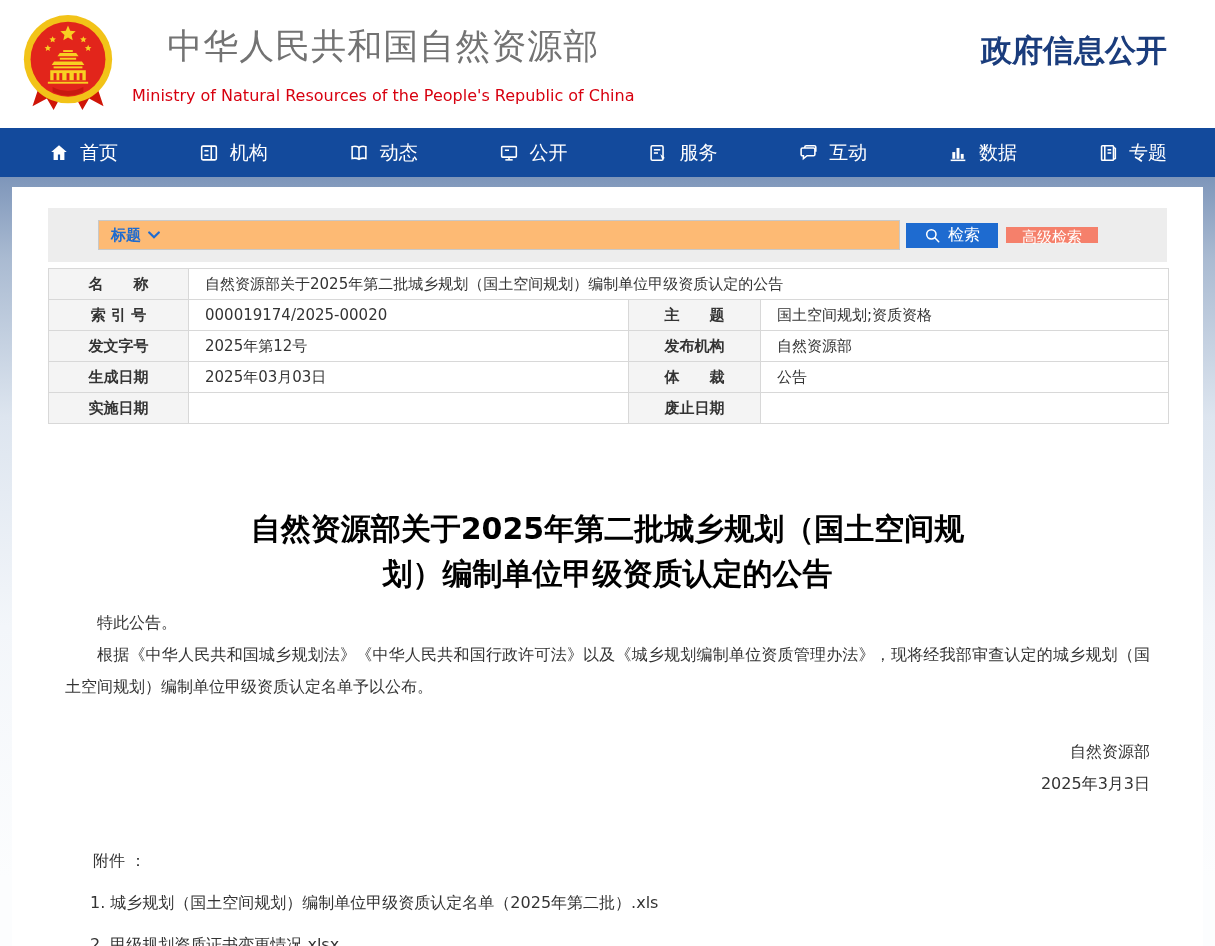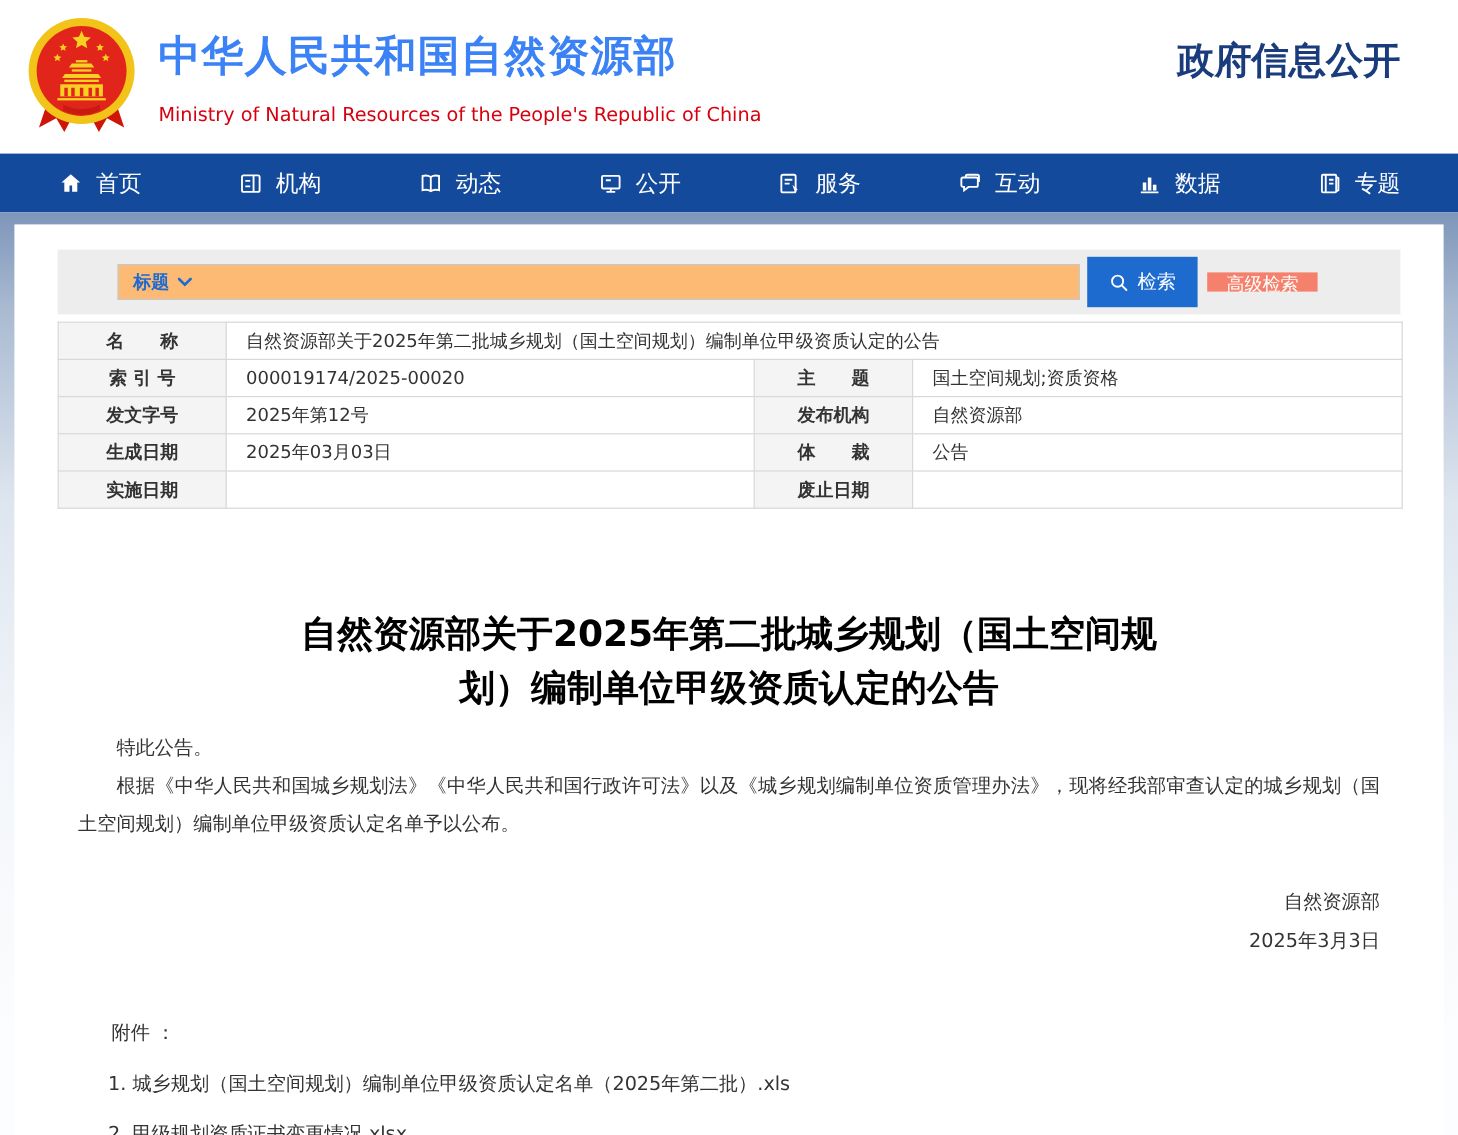--- a/index.html
+++ b/index.html
@@ -11,21 +11,21 @@
   }
   
   .site-header{
     height:128px; background:#fff;
     display:flex; align-items:center; justify-content:space-between;
     padding:0 48px 0 20px;
   }
   .header-left{ display:flex; align-items:center; }
   .emblem{ width:96px; height:102px; flex:0 0 auto; }
   .titles{ margin-left:16px; }
-  .site-title{ font-size:35px; font-weight:bold; color:#3b82f6; letter-spacing:1px; white-space:nowrap; }
+  .site-title{ font-size:35px; font-weight:normal; color:#737373; letter-spacing:1px; white-space:nowrap;text-align:center; }
   .site-subtitle{ font-size:16px; color:#d7000f; margin-top:16px; white-space:nowrap; }
   .section-title{ font-size:31px; font-weight:bold; color:#1a3c7c; margin-top:-26px; white-space:nowrap; cursor:pointer; }
   
   .main-nav{
     height:49px; background:#134a9c;
     display:flex; align-items:center; justify-content:space-between;
     padding:0 48px;
   }
   .nav-item{
     display:flex; align-items:center; gap:10px;
@@ -47,21 +47,21 @@
   }
   .search-input{
     width:802px; height:30px; background:#fdba74; border:1px solid #c8c8c8;
     display:flex; align-items:center; padding-left:12px; cursor:text;
   }
   .field-sel{
     color:#1e6bd0; font-size:15px; font-weight:bold;
     display:flex; align-items:center; gap:7px; cursor:pointer;
   }
   .btn-search{
-    width:92px; height:42px; margin-left:6px;
+    width:92px; height:25px; margin-left:6px;
     background:#1e6bd0; color:#fff; border:none; font-size:16px;
     display:flex; align-items:center; justify-content:center; gap:7px;
     cursor:pointer; font-family:inherit;
   }
   .btn-adv{
     width:92px; height:16px; margin-left:8px;
     background:#f5806b; color:#fff; border:none; font-size:15px;
     cursor:pointer; font-family:inherit;
   }
   

